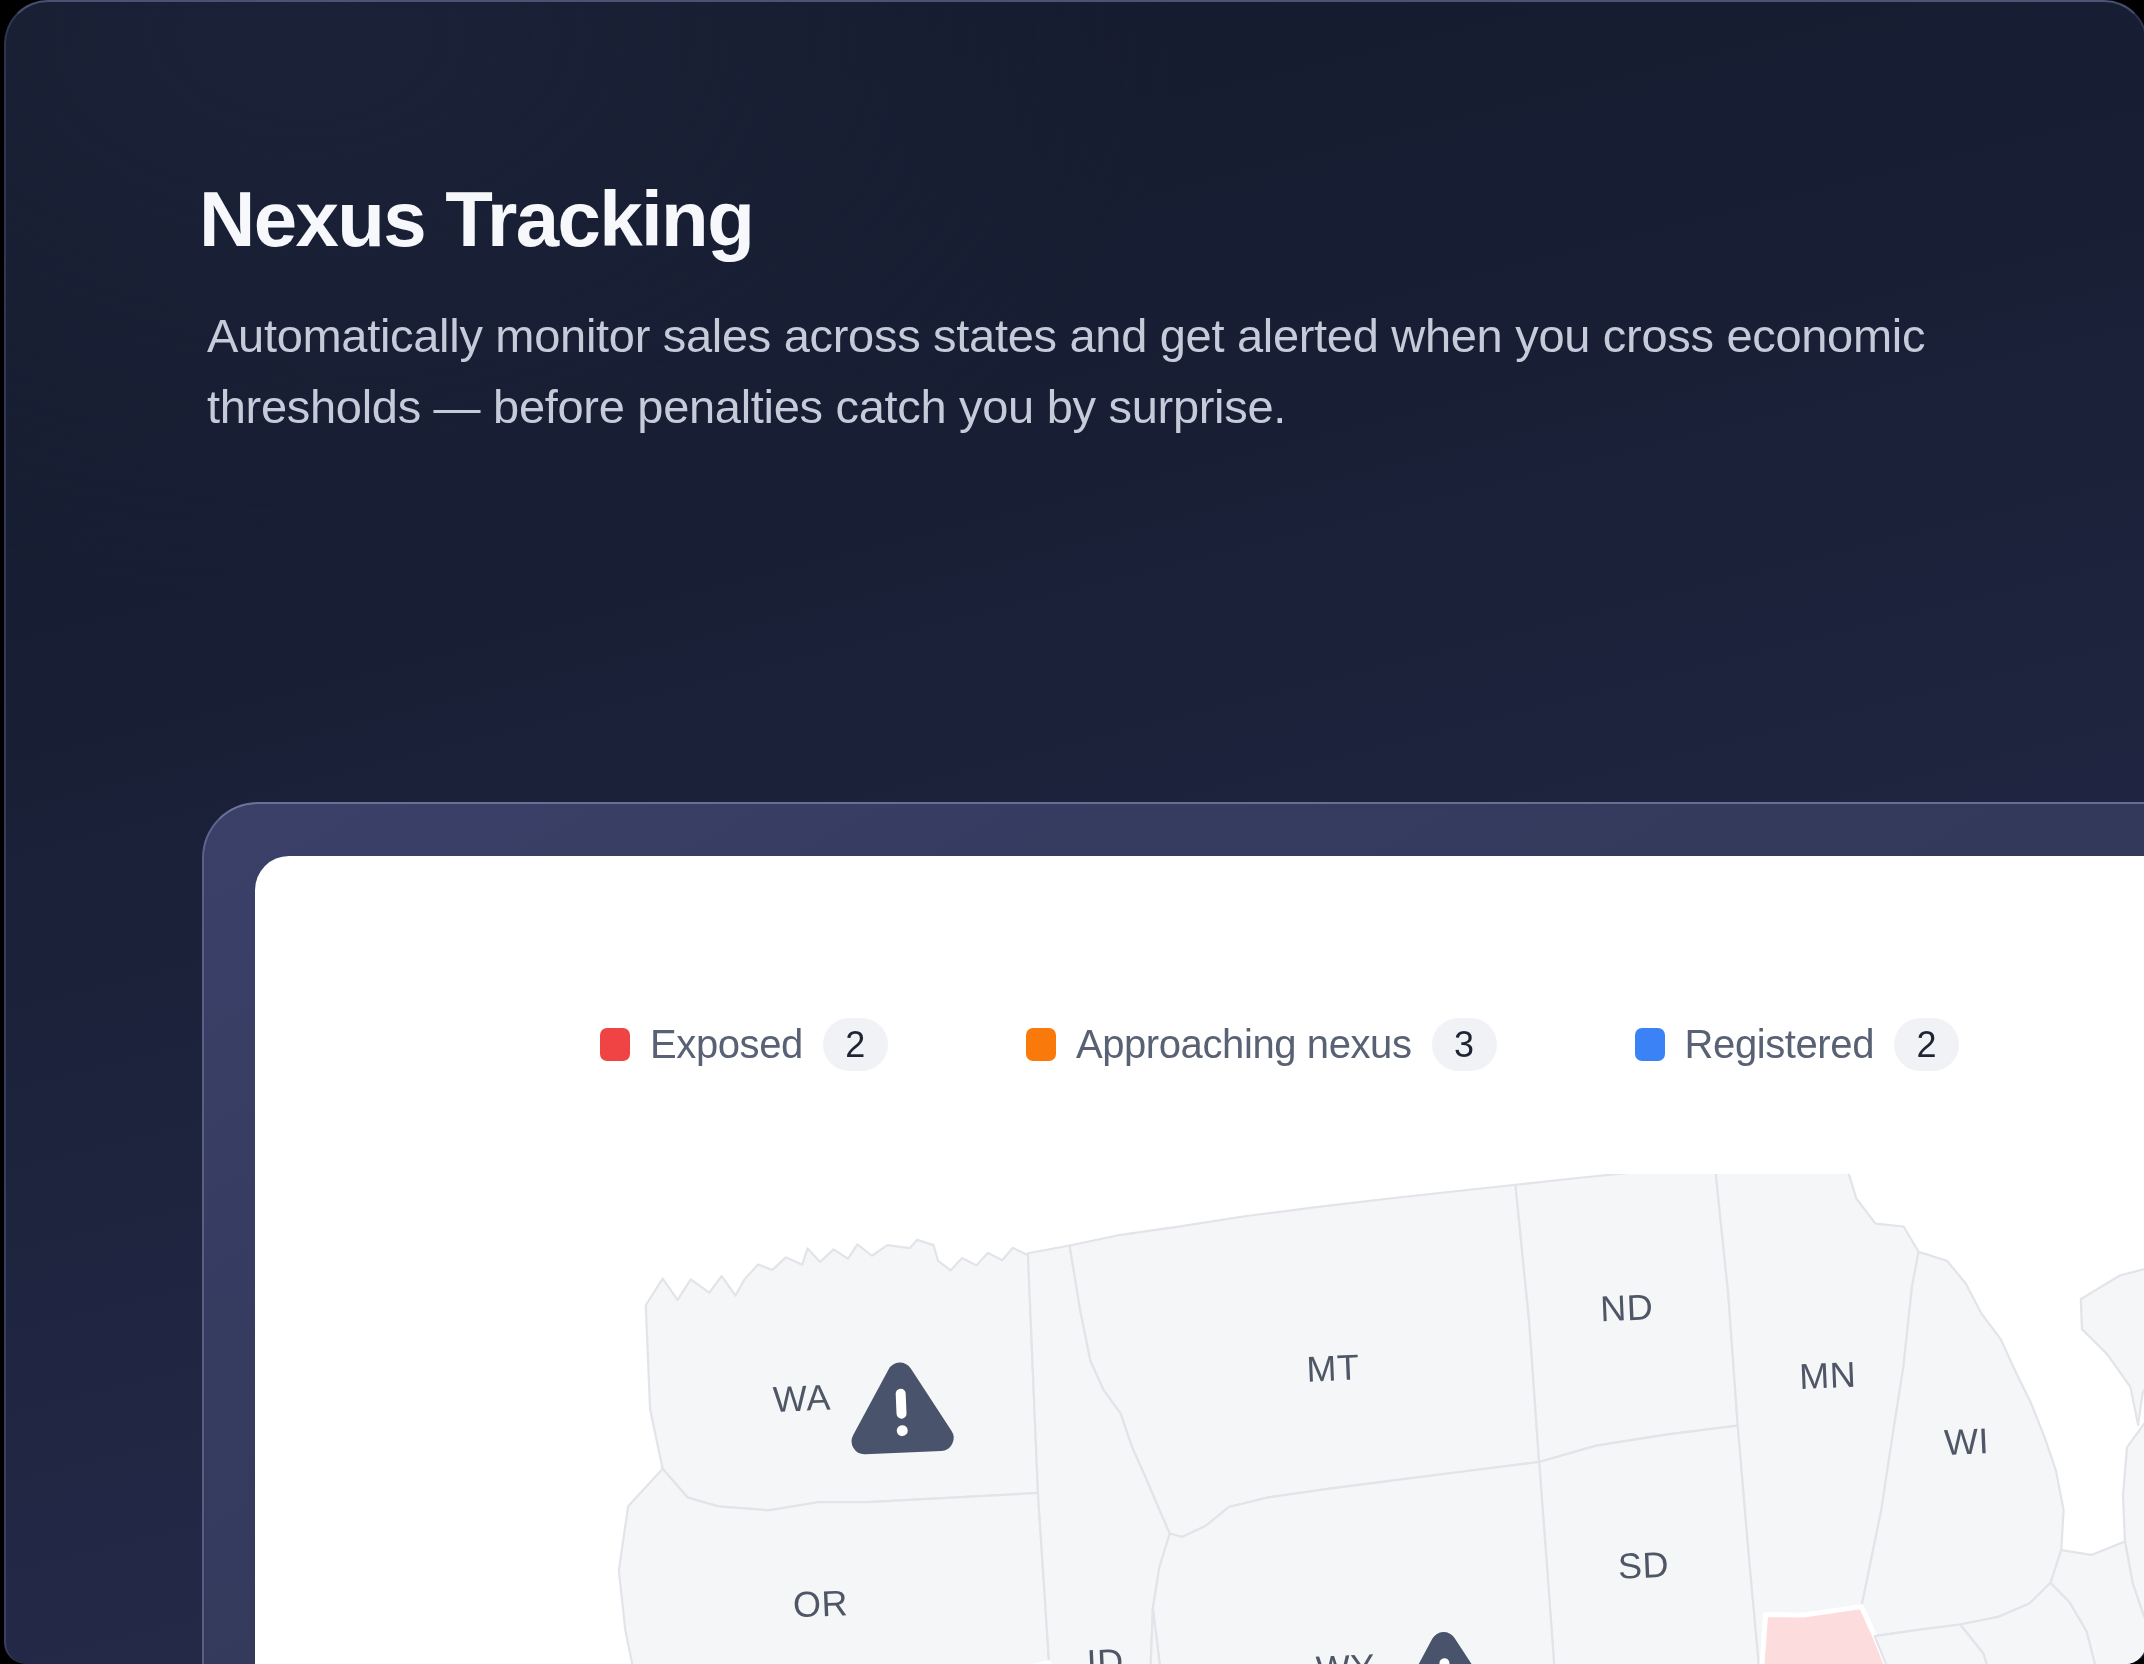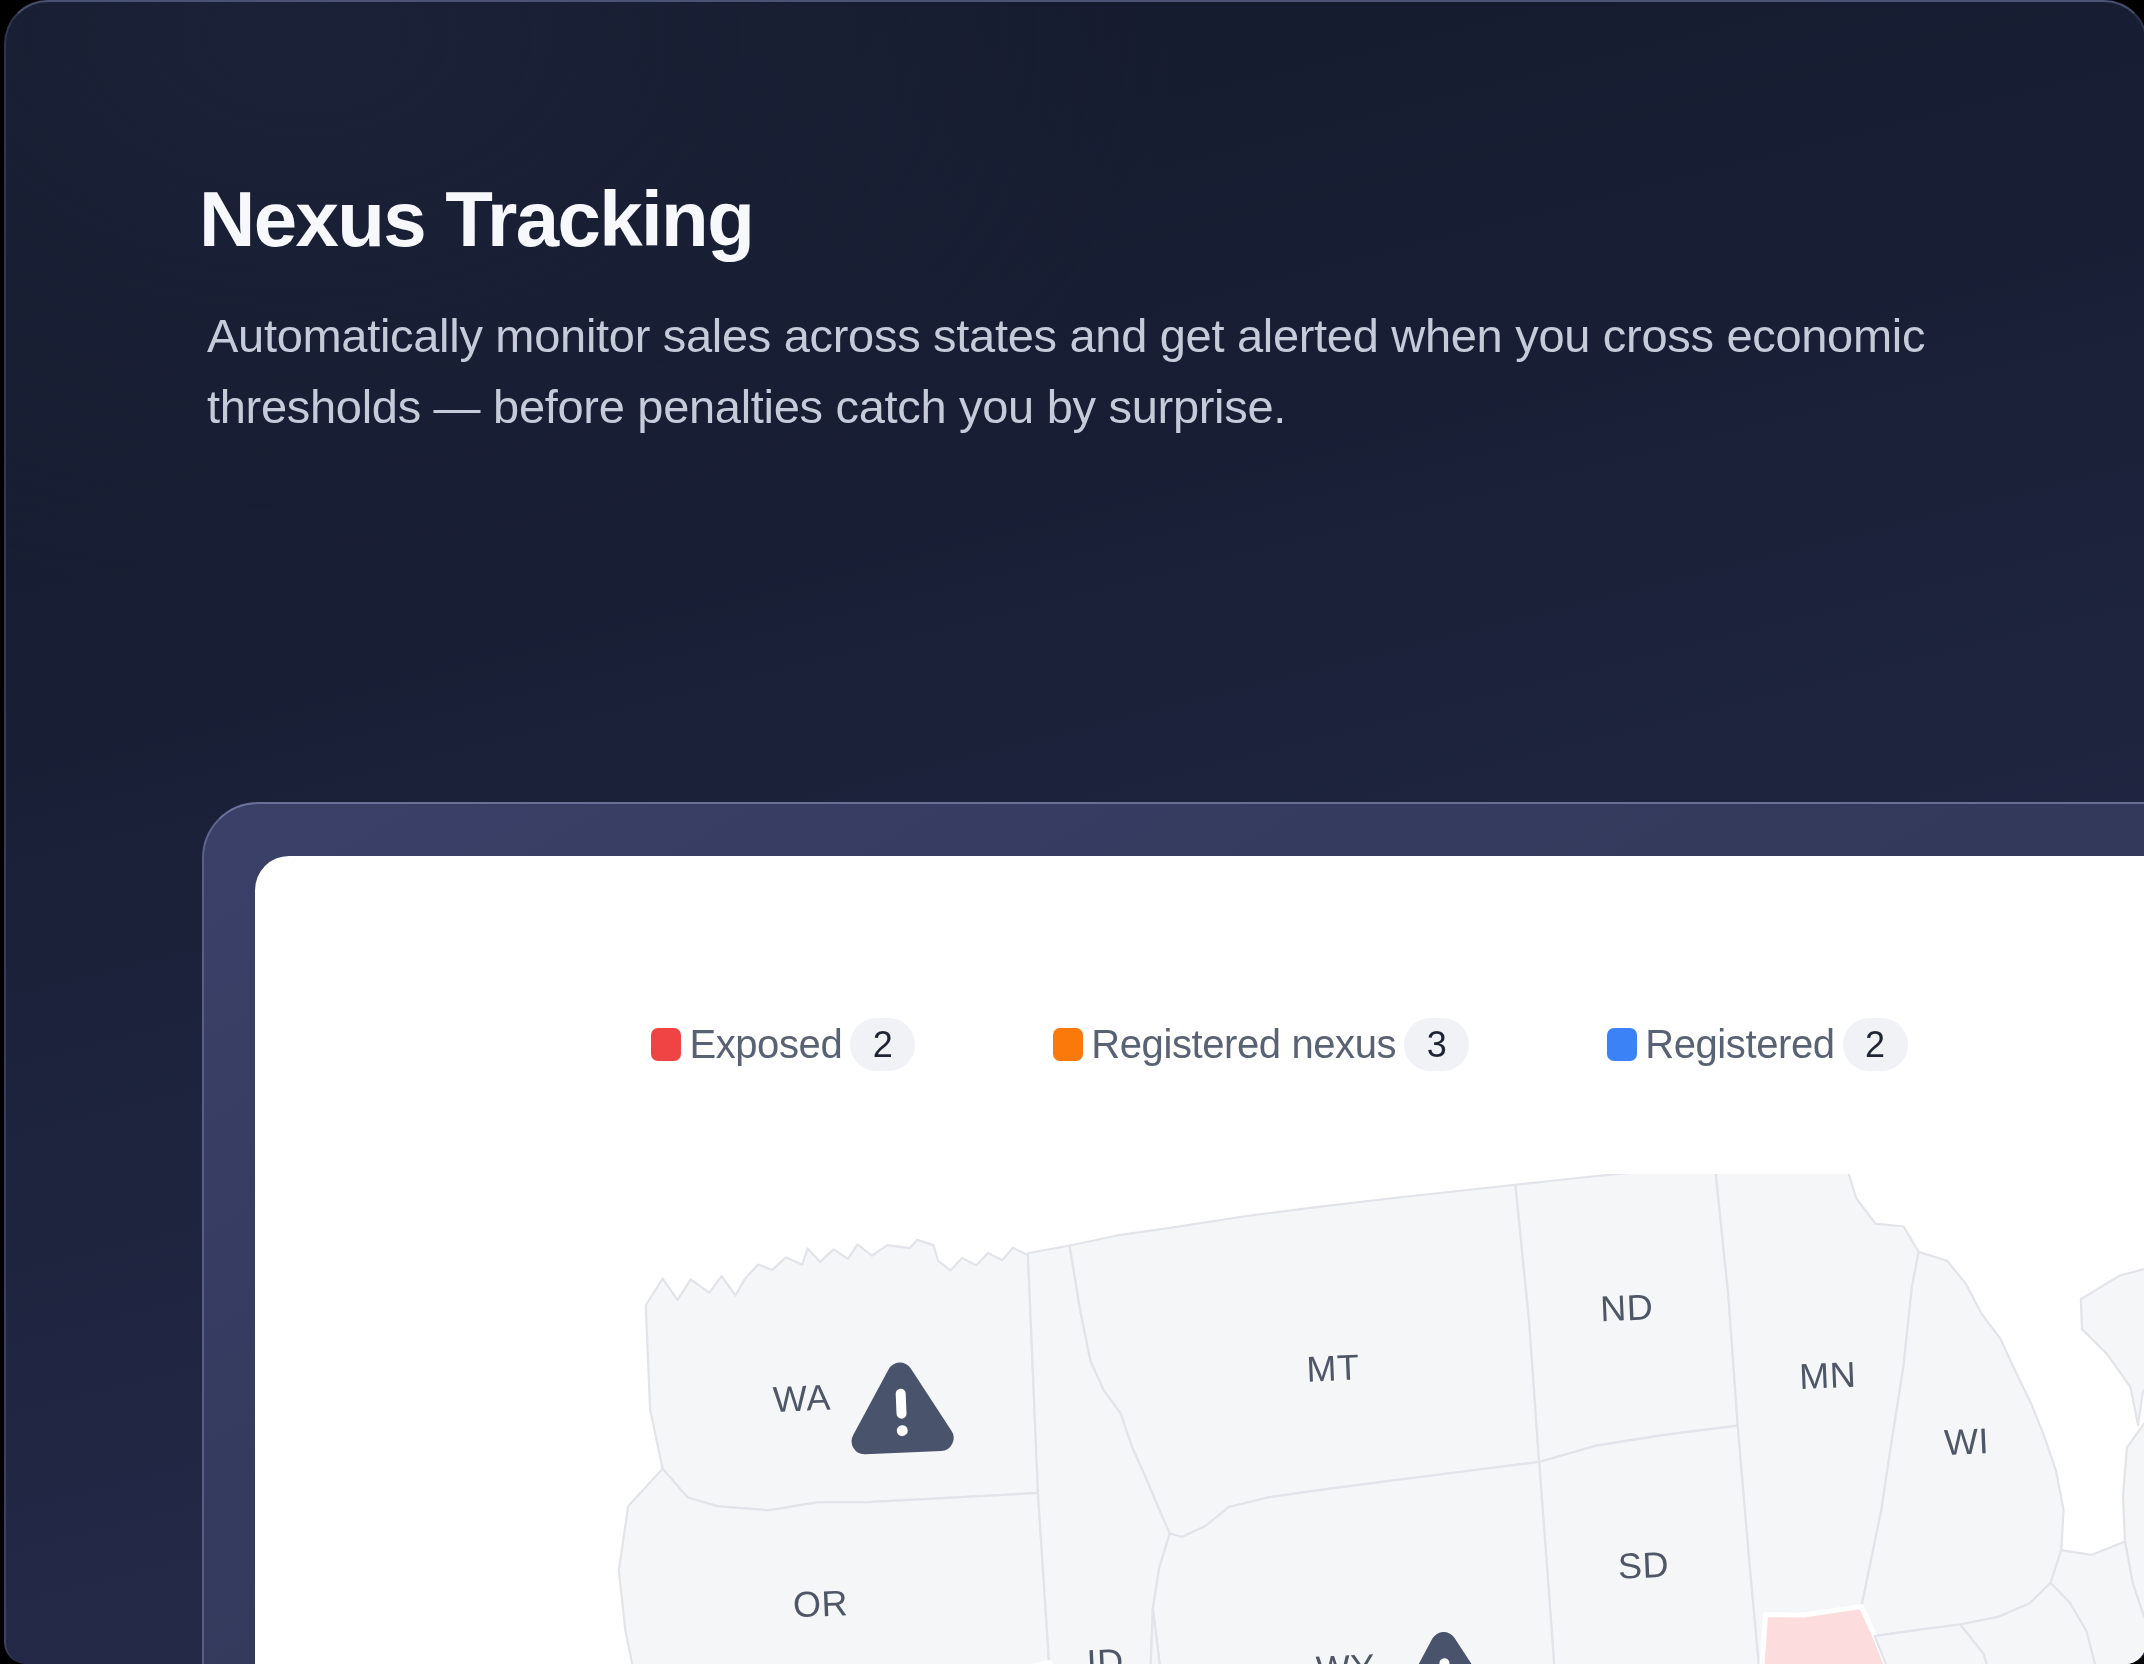--- a/index.html
+++ b/index.html
@@ -81,21 +81,21 @@
     left: 0; right: 0;
     top: 162px;
     display: flex;
     justify-content: center;
     align-items: center;
     gap: 138px;
   }
   .legend-item {
     display: flex;
     align-items: center;
-    gap: 8px;
+    gap: 20px;
   }
   .legend-swatch {
     width: 30px;
     height: 33px;
     border-radius: 7px;
     flex: 0 0 auto;
   }
   .legend-label {
     font-size: 40px;
     font-weight: 400;
@@ -169,21 +169,21 @@
       <div id="legend">
 
         <div class="legend-item">
           <span class="legend-swatch" style="background:#F04444"></span>
           <span class="legend-label">Exposed</span>
           <span class="legend-count">2</span>
         </div>
 
         <div class="legend-item">
           <span class="legend-swatch" style="background:#F97A0B"></span>
-          <span class="legend-label">Registered nexus</span>
+          <span class="legend-label">Approaching nexus</span>
           <span class="legend-count">3</span>
         </div>
 
         <div class="legend-item">
           <span class="legend-swatch" style="background:#3B82F6"></span>
           <span class="legend-label">Registered</span>
           <span class="legend-count">2</span>
         </div>
 
       </div>

